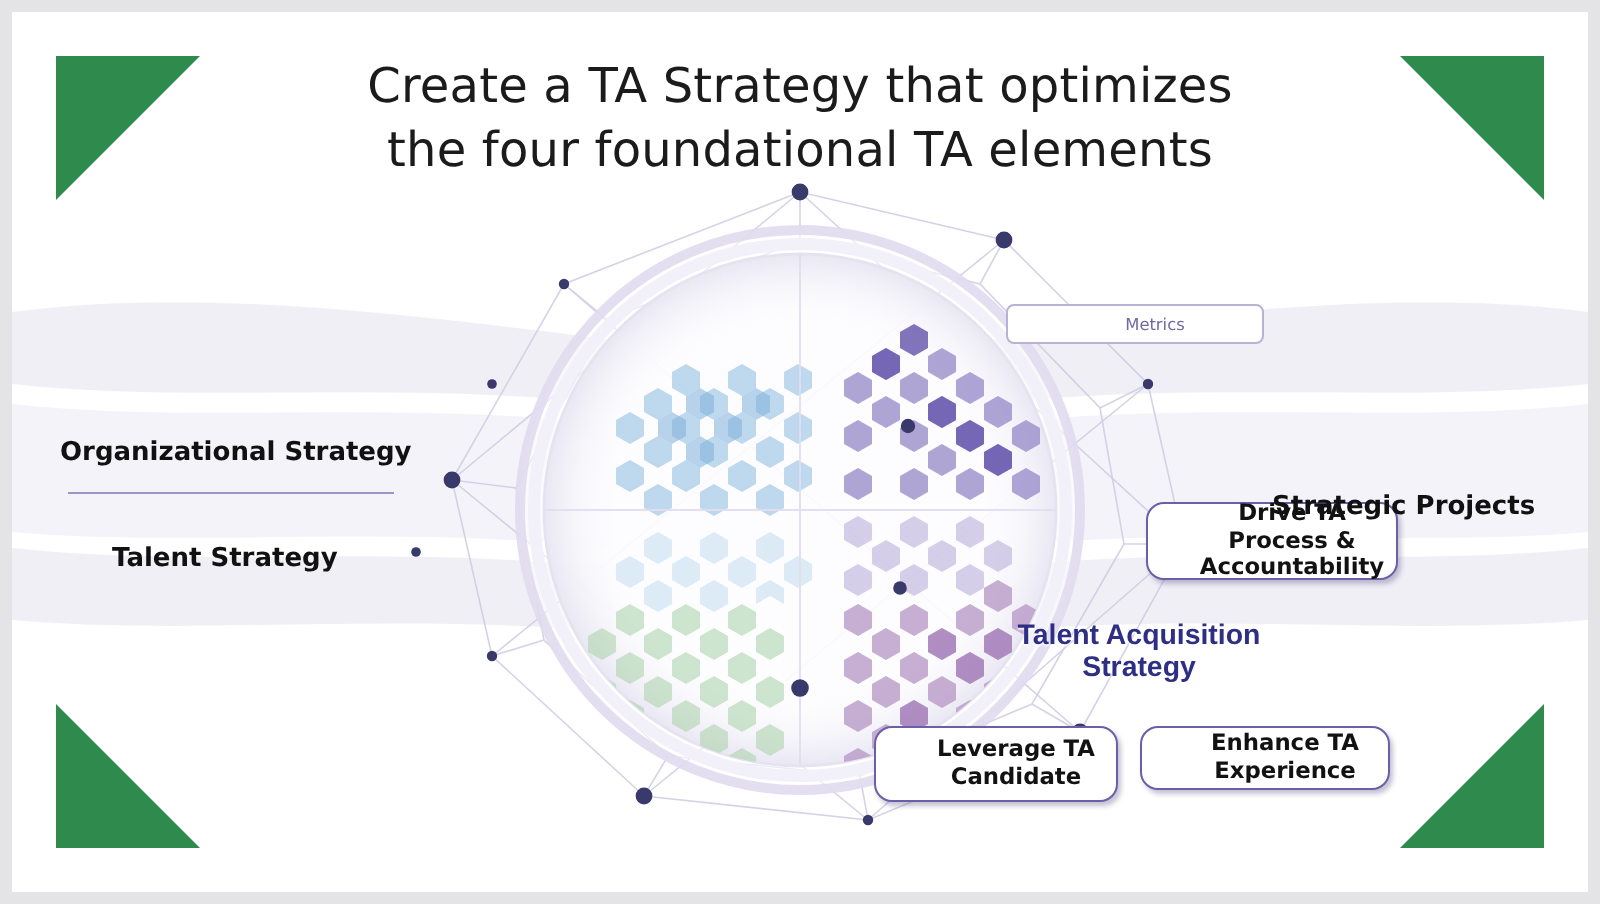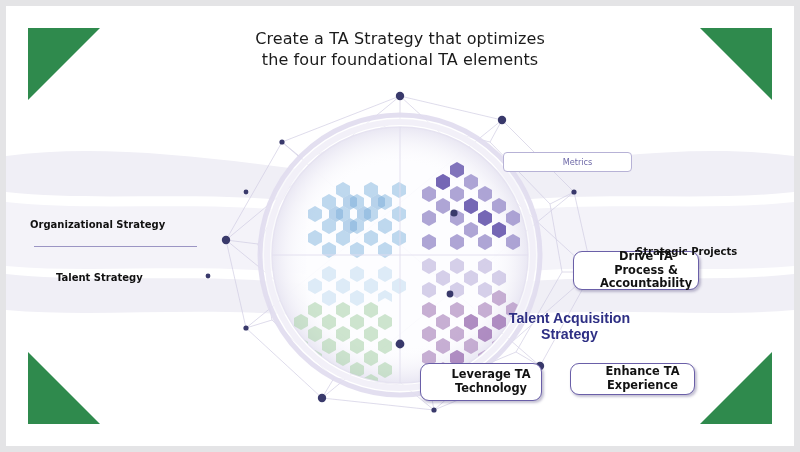--- a/index.html
+++ b/index.html
@@ -29,21 +29,21 @@
     border-right:72px solid #2f8a4d;border-bottom:72px solid transparent;}
   .tri-bl{left:22px;bottom:22px;
     border-left:72px solid #2f8a4d;border-top:72px solid transparent;}
   .tri-br{right:22px;bottom:22px;
     border-right:72px solid #2f8a4d;border-top:72px solid transparent;}
 
   
   #title{
     position:absolute;left:0;right:0;top:22px;
     text-align:center;
-    font-size:16px;line-height:1.32;
+    font-size:24px;line-height:1.32;
     color:#1b1b1b;letter-spacing:.1px;
     font-family:"DejaVu Sans", sans-serif;
     font-weight:400;
   }
 
   
   #stage{position:absolute;left:166px;top:74px;width:456px;height:356px;}
   #stage svg{position:absolute;left:0;top:0;}
 
   
@@ -65,39 +65,39 @@
     box-shadow:none;
     color:#6f6aa8;
     font-weight:400;
     font-size:8.2px;line-height:1.25;
     border-radius:4px;
   }
   #box-metrics{left:331px;top:72px;width:129px;height:20px;}
 
   #box-optimize{left:265px;top:171px;width:130px;height:39px;}
   #box-drive{left:401px;top:171px;width:126px;height:39px;}
-  #box-leverage{left:248px;top:283px;width:122px;height:38px;justify-content:center;}
+  #box-leverage{left:265px;top:283px;width:122px;height:38px;justify-content:center;}
   #box-enhance{left:398px;top:283px;width:125px;height:32px;}
 
   
   #center-label{
     position:absolute;left:290px;top:230px;width:215px;
     text-align:center;
     font-family:Liberation Sans, sans-serif;
     font-weight:700;font-size:14.2px;line-height:1.14;
     color:#2e2f84;
     text-shadow:0 1px 1px rgba(255,255,255,.9);
   }
 
   
   .side{
     position:absolute;
     font-family:"DejaVu Sans", sans-serif;
     font-weight:700;color:#111;
-    font-size:10px;white-space:nowrap;
+    font-size:13px;white-space:nowrap;
   }
   #lbl-org{left:24px;top:213px;}
   #rule-left{position:absolute;left:28px;top:240px;width:163px;height:1px;background:#9b95c4;}
   #lbl-talent{left:50px;top:266px;}
   #lbl-proj{left:630px;top:240px;}
 </style>
 </head>
 <body>
 
 <div id="slide">
@@ -334,21 +334,21 @@
     <div class="pill" id="box-drive">
       <span>
         <span>Drive TA Process &amp;</span><br>
         <span>Accountability</span>
       </span>
     </div>
 
     <div class="pill" id="box-leverage">
       <span>
         <span>Leverage TA</span><br>
-        <span>Technology</span>
+        <span>Candidate</span>
       </span>
     </div>
 
     <div class="pill" id="box-enhance">
       <span>
         <span>Enhance TA</span><br>
         <span>Experience</span>
       </span>
     </div>
 

